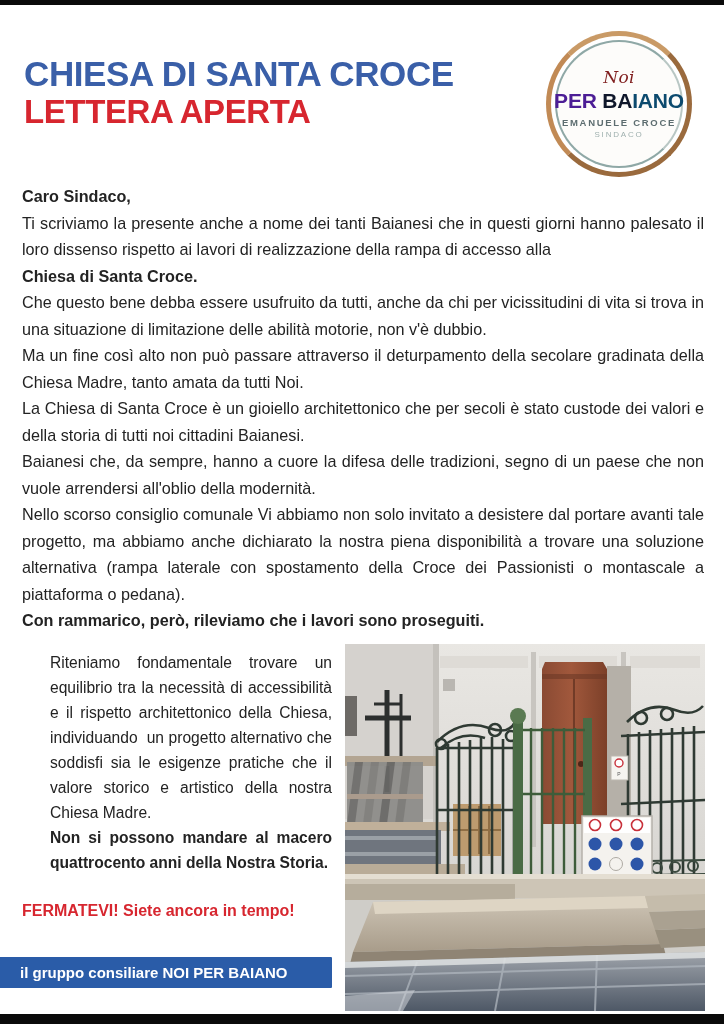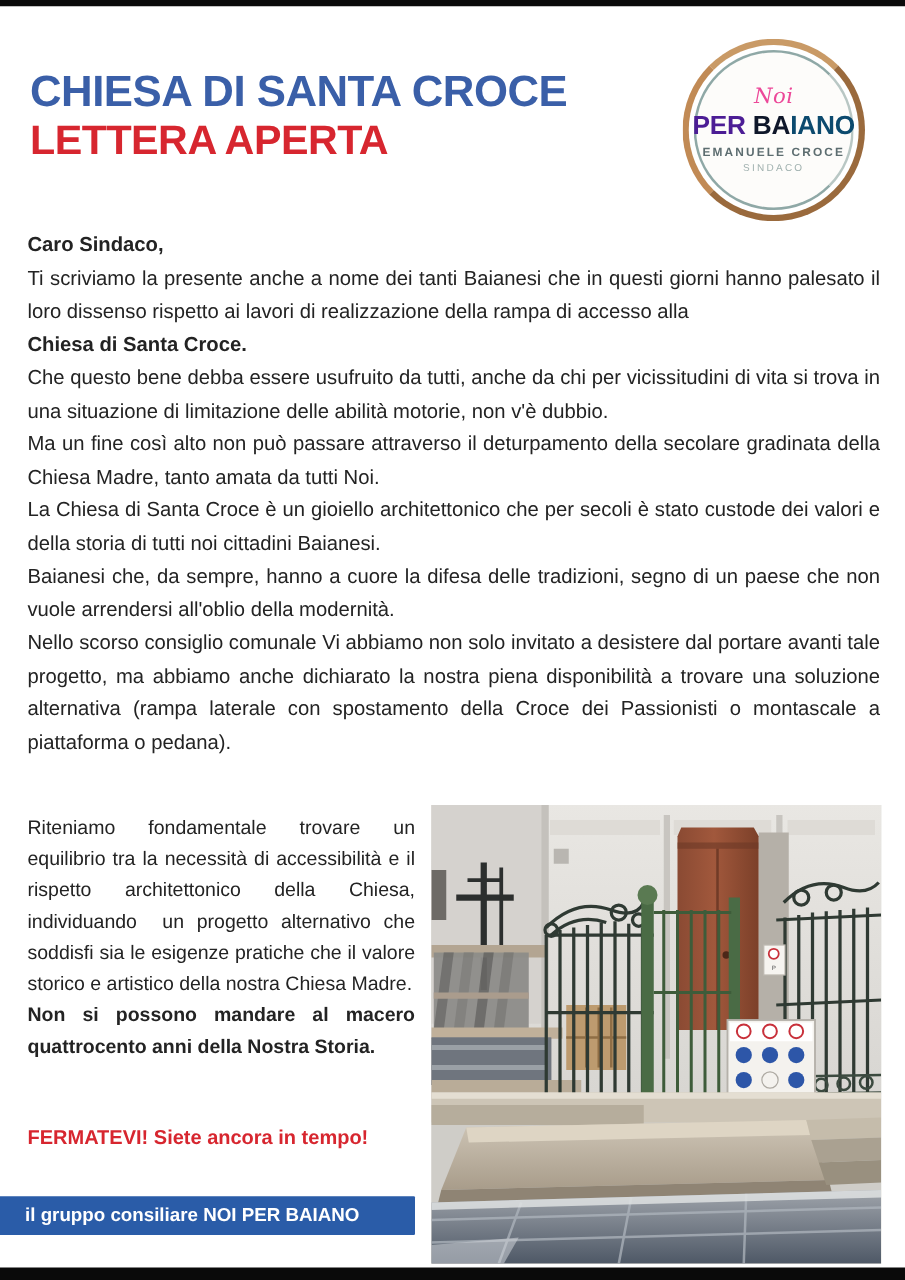--- a/index.html
+++ b/index.html
@@ -105,21 +105,21 @@
     width: 128px; height: 128px;
     display: flex;
     flex-direction: column;
     align-items: center;
     justify-content: center;
   }
   .logo-noi {
     font-family: "DejaVu Serif", serif;
     font-style: italic;
     font-size: 17px;
-    color: #ec4899;
+    color: #7f1d1d;
     line-height: 1;
     margin-bottom: 4px;
     letter-spacing: 0.3px;
   }
   .logo-main {
     font-size: 21px;
     font-weight: bold;
     line-height: 1;
     letter-spacing: -0.2px;
     white-space: nowrap;
@@ -164,20 +164,21 @@
   
   .lower-left {
     position: absolute;
     left: 22px;
     top: 645px;
     width: 310px;
   }
   .lower-left .ln {
     font-size: 15.6px;
     line-height: 25px;
+    margin-left: 28px;
   }
   .cta {
     position: absolute;
     left: 22px;
     top: 897px;
     width: 320px;
     font-size: 16px;
     font-weight: bold;
     color: #d7262f;
     white-space: nowrap;
@@ -244,20 +245,21 @@
 
     <div class="letter">
       <div class="ln b nj">Caro Sindaco,</div>
       <div class="ln">Ti scriviamo la presente anche a nome dei tanti Baianesi che in questi giorni hanno palesato il loro dissenso rispetto ai lavori di realizzazione della rampa di accesso alla</div>
       <div class="ln b nj">Chiesa di Santa Croce.</div>
       <div class="ln">Che questo bene debba essere usufruito da tutti, anche da chi per vicissitudini di vita si trova in una situazione di limitazione delle abilità motorie, non v'è dubbio.</div>
       <div class="ln">Ma un fine così alto non può passare attraverso il deturpamento della secolare gradinata della Chiesa Madre, tanto amata da tutti Noi.</div>
       <div class="ln">La Chiesa di Santa Croce è un gioiello architettonico che per secoli è stato custode dei valori e della storia di tutti noi cittadini Baianesi.</div>
       <div class="ln">Baianesi che, da sempre, hanno a cuore la difesa delle tradizioni, segno di un paese che non vuole arrendersi all'oblio della modernità.</div>
       <div class="ln">Nello scorso consiglio comunale Vi abbiamo non solo invitato a desistere dal portare avanti tale progetto, ma abbiamo anche dichiarato la nostra piena disponibilità a trovare una soluzione alternativa (rampa laterale con spostamento della Croce dei Passionisti o montascale a piattaforma o pedana).</div>
+      <div class="ln b nj">Con rammarico, però, rileviamo che i lavori sono proseguiti.</div>
     </div>
 
     <div class="lower-left">
       <div class="ln">Riteniamo fondamentale trovare un equilibrio tra la necessità di accessibilità e il rispetto architettonico della Chiesa, individuando  un progetto alternativo che soddisfi sia le esigenze pratiche che il valore storico e artistico della nostra Chiesa Madre.</div>
       <div class="ln b">Non si possono mandare al macero quattrocento anni della Nostra Storia.</div>
     </div>
 
     <div class="cta">FERMATEVI! Siete ancora in tempo!</div>
 
     <div class="footer-bar">

